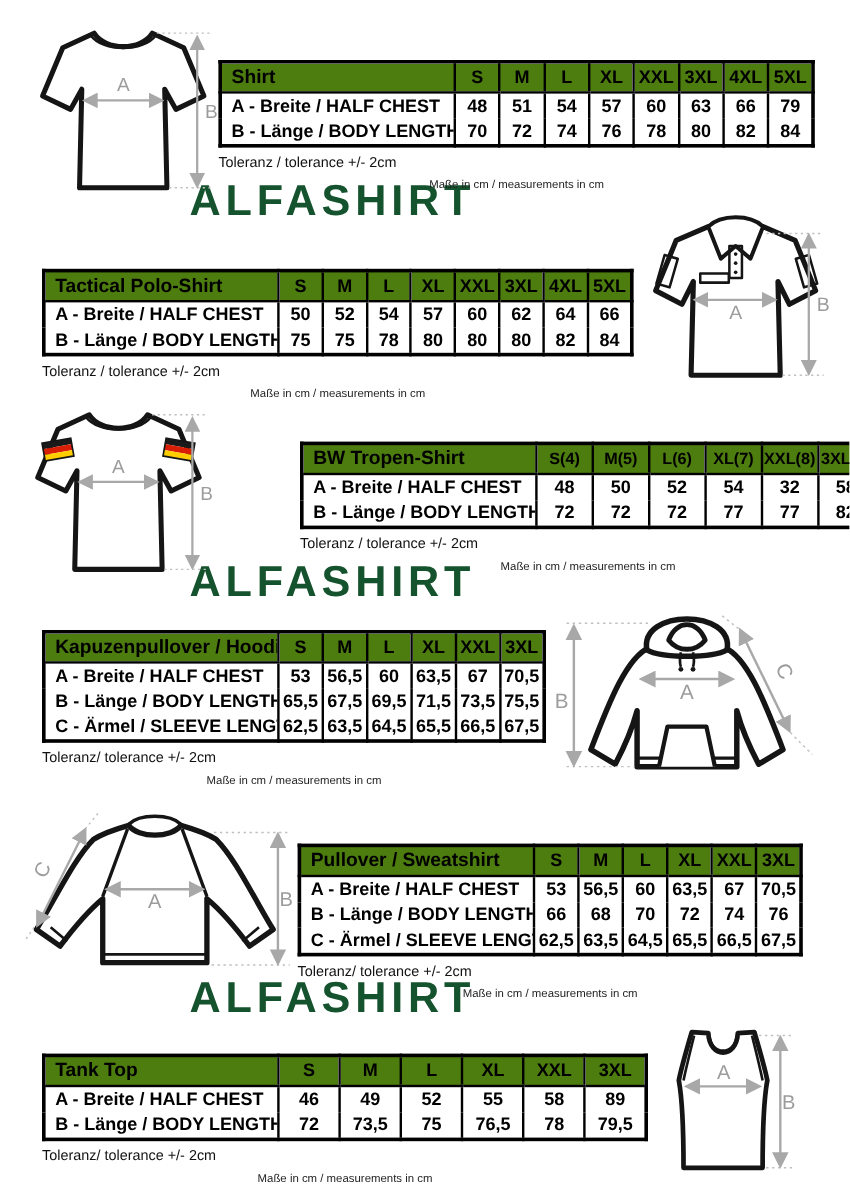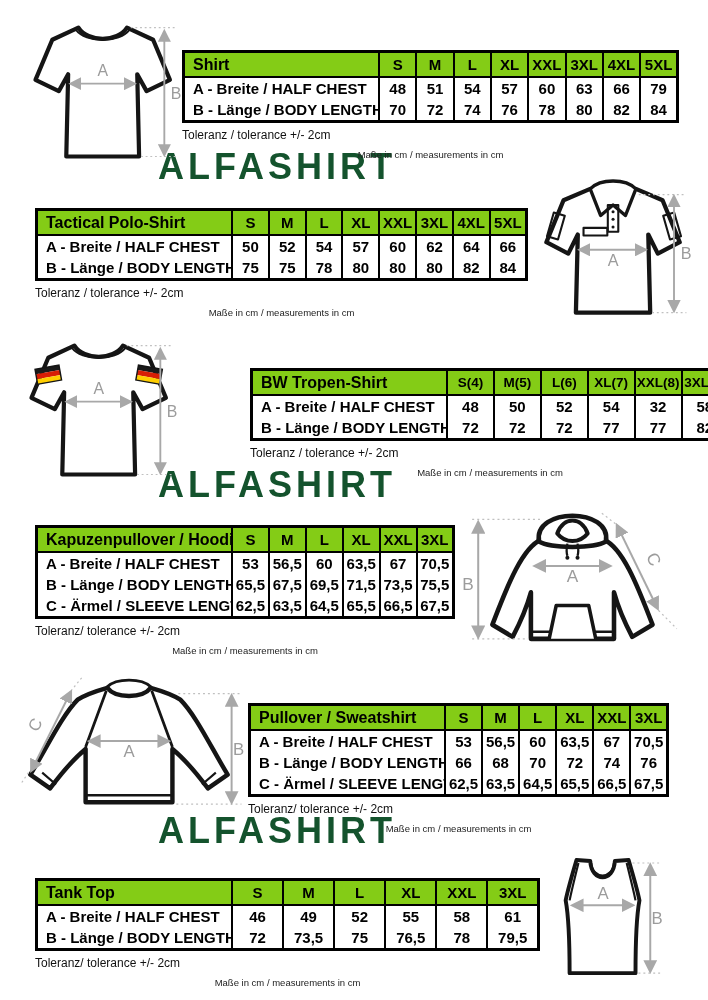--- a/index.html
+++ b/index.html
@@ -4,21 +4,21 @@
 <style>
   html,body{margin:0;padding:0;background:#fff;}
   .page{position:relative;width:708px;height:1000px;background:#ffffff;overflow:hidden;
         font-family:"Liberation Sans",sans-serif;color:#000;}
   .watermark{position:absolute;left:158px;z-index:0;font-weight:bold;font-size:36px;
              letter-spacing:4px;color:#14532d;user-select:none;white-space:nowrap;}
   .tablebox{position:absolute;z-index:1;}
   table{border-collapse:collapse;table-layout:fixed;width:100%;border:3px solid #000;background:#fff;}
   th,td{border-left:2px solid #000;white-space:nowrap;overflow:hidden;padding:0;}
   th:first-child,td.rowlabel{border-left:none;text-align:left;padding-left:8px;}
-  thead tr{background:#84cc16;}
+  thead tr{background:#4d7c0f;}
   thead th{border-bottom:2.5px solid #000;height:23px;font-size:15px;text-align:center;font-weight:bold;}
   th.ttl{width:185px;font-size:16px;}
   tbody td{height:21px;font-size:15px;font-weight:bold;text-align:center;}
   td.rowlabel{font-size:15px;}
   table.compact thead th:not(:first-child){font-size:13.5px;}
   .tol{text-align:left;font-size:12px;margin-top:5px;color:#111;}
   .units{text-align:center;font-size:9.5px;margin-top:7px;color:#222;}
   .diagram{position:absolute;z-index:1;}
   .garment{fill:#ffffff;stroke:#151515;stroke-width:4.5;stroke-linejoin:round;}
   .detail{fill:none;stroke:#151515;stroke-width:2.2;stroke-linejoin:round;}
@@ -91,21 +91,21 @@
             <td>80</td>
             <td>82</td>
             <td>84</td>
           </tr>
         </tbody>
     </table>
     <div class="tol">Toleranz / tolerance +/- 2cm</div>
     <div class="units">Maße in cm / measurements in cm</div>
   </div>
 
-  <div class="tablebox" style="left:35px;top:208px;width:493px">
+  <div class="tablebox" style="left:35px;top:224px;width:493px">
     <table>
       <thead>
           <tr class="header-row">
         <th class="ttl">Tactical Polo-Shirt</th>
       <th>S</th>
             <th>M</th>
             <th>L</th>
             <th>XL</th>
             <th>XXL</th>
             <th>3XL</th>
@@ -400,21 +400,21 @@
           </tr>
         </thead>
       <tbody>
           <tr>
             <td class="rowlabel">A -  Breite / HALF CHEST</td>
             <td>46</td>
             <td>49</td>
             <td>52</td>
             <td>55</td>
             <td>58</td>
-            <td>61</td>
+            <td>89</td>
           </tr>
           <tr>
             <td class="rowlabel">B -  Länge / BODY LENGTH</td>
             <td>72</td>
             <td>73,5</td>
             <td>75</td>
             <td>76,5</td>
             <td>78</td>
             <td>79,5</td>
           </tr>

